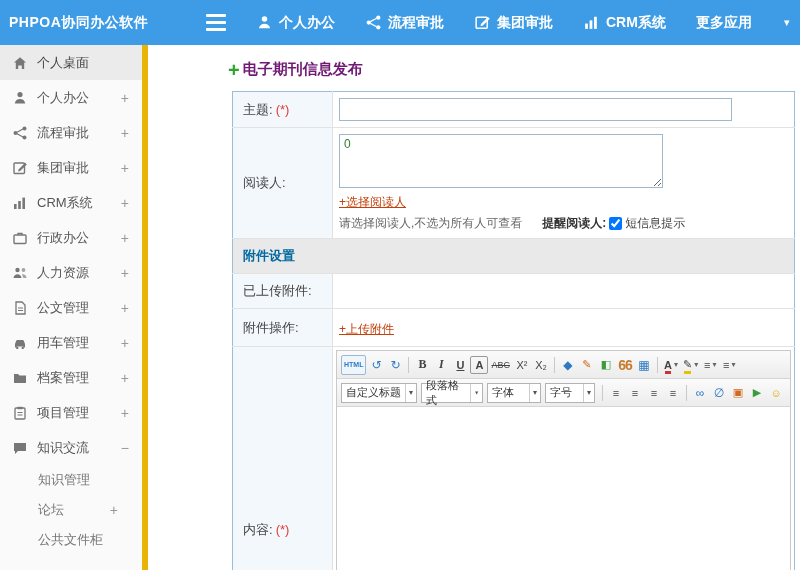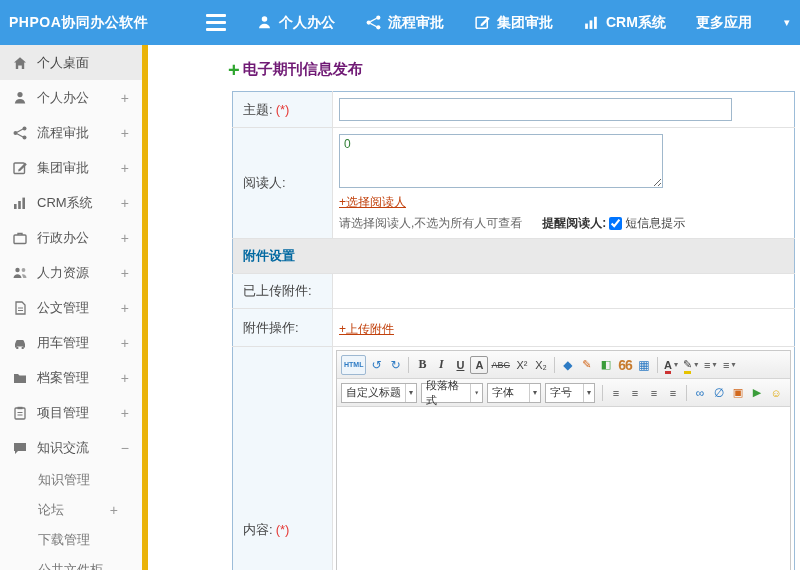--- a/index.html
+++ b/index.html
@@ -275,24 +275,20 @@
     <span class="lab">知识交流</span>
     <span class="exp">−</span>
   </div>
   <div class="side-sub">
     <span class="lab">知识管理</span>
     <span class="exp"></span>
   </div>
   <div class="side-sub">
     <span class="lab">论坛</span>
     <span class="exp">+</span>
-  </div>
-  <div class="side-sub">
-    <span class="lab">下载管理</span>
-    <span class="exp"></span>
   </div>
   <div class="side-sub">
     <span class="lab">公共文件柜</span>
     <span class="exp"></span>
   </div>
 </aside>
 
 <main class="main">
   <div class="page-title">
     <span class="plus">+</span>

